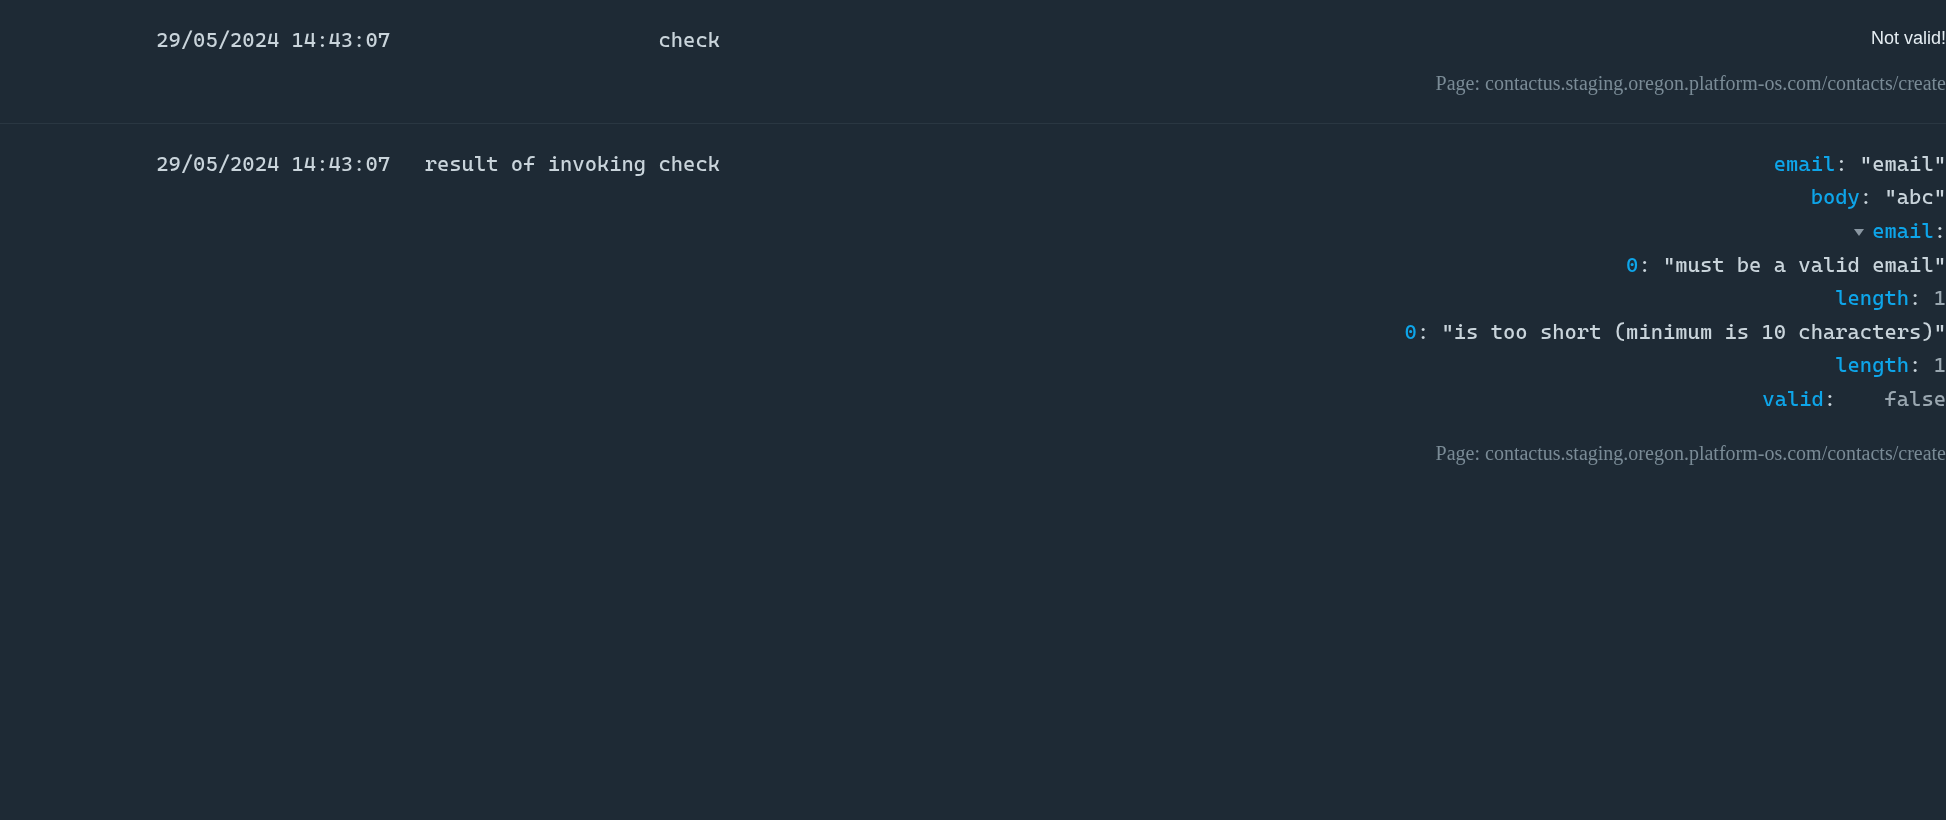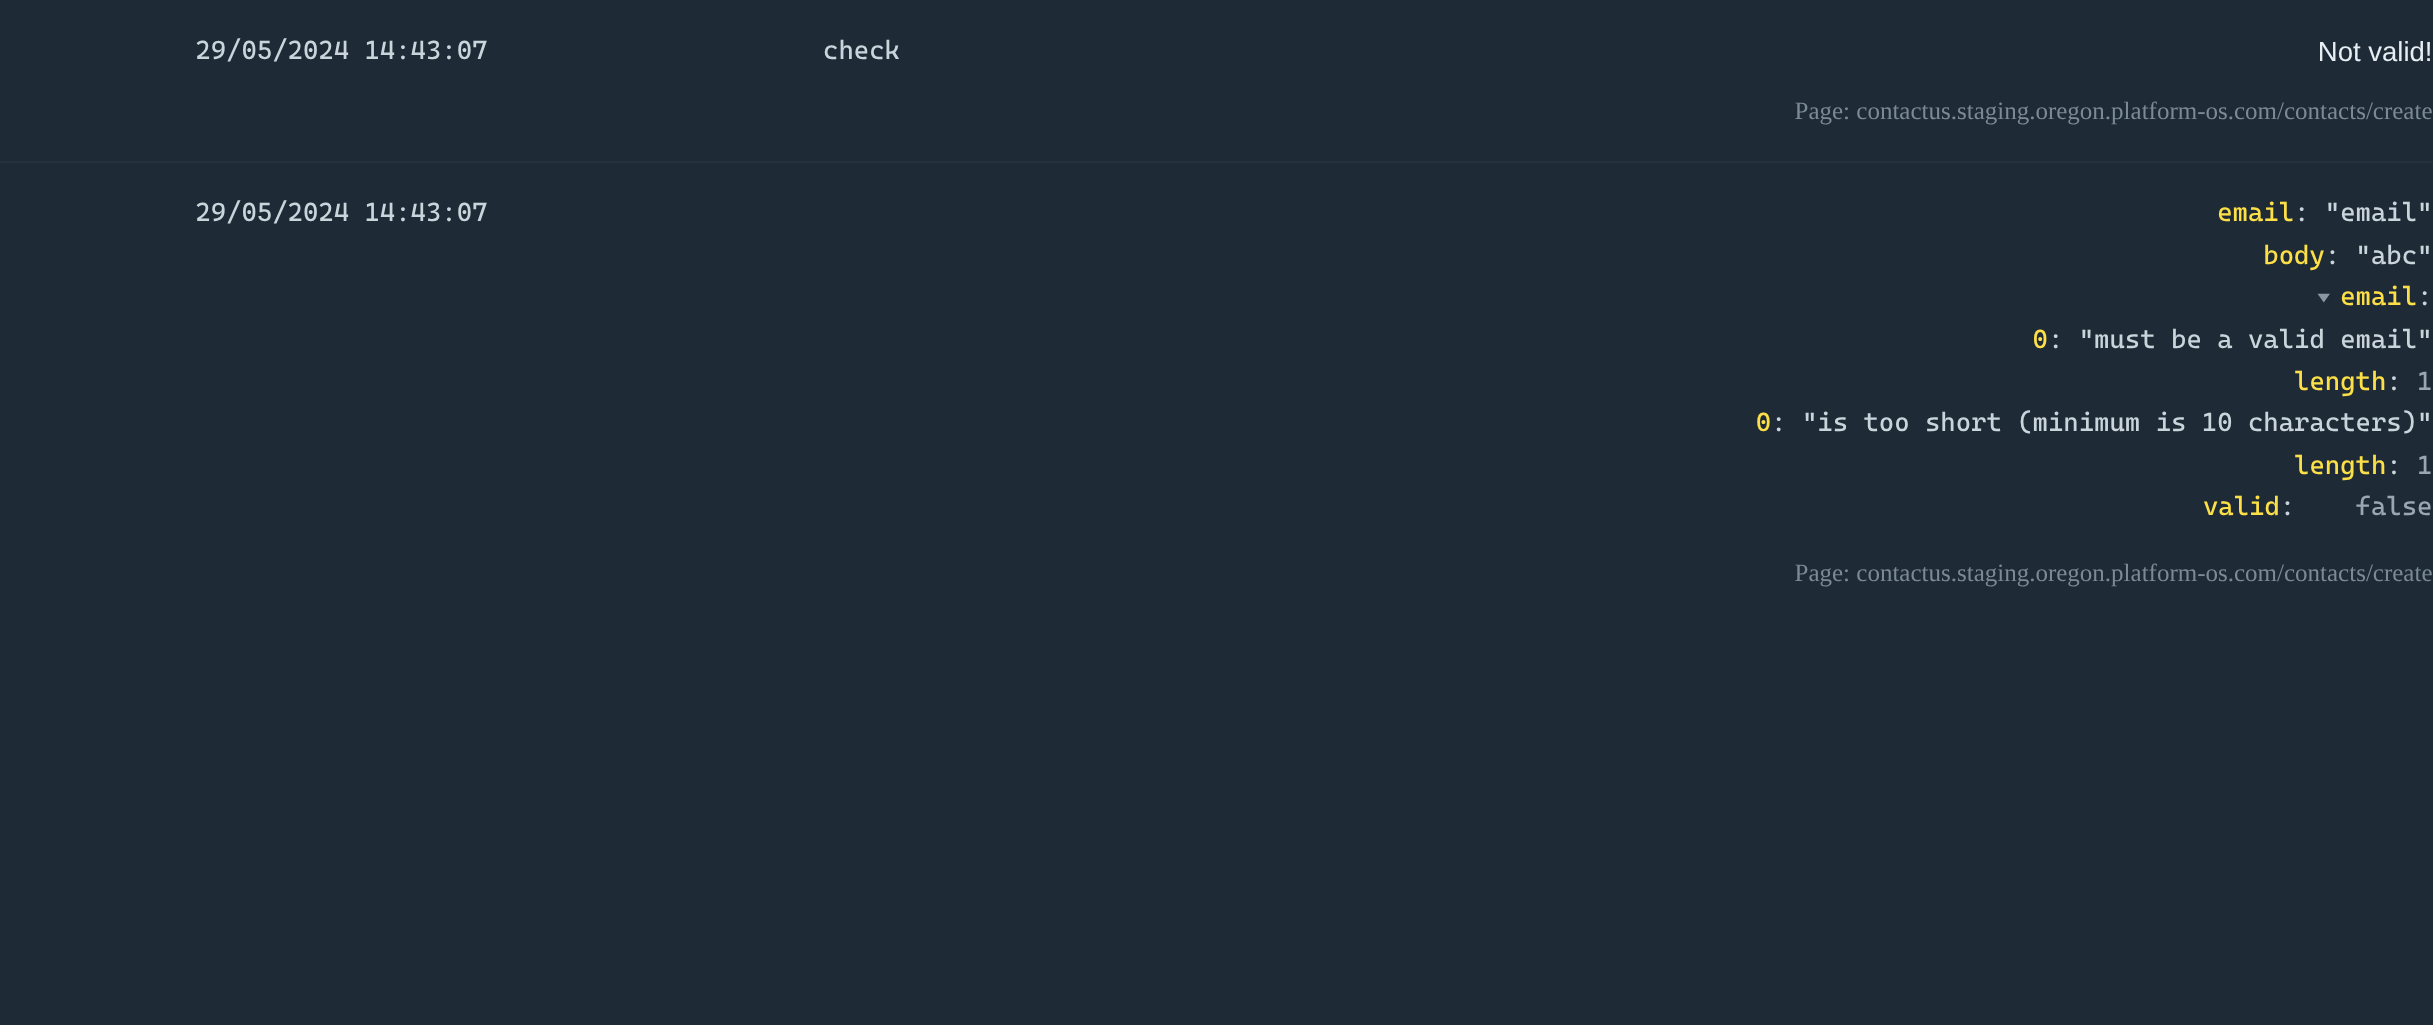--- a/index.html
+++ b/index.html
@@ -30,32 +30,32 @@
       word-wrap: break-word;
     }
     .col-content {
       flex: 1;
       min-width: 0;
     }
     .msg-title {
       color: #e6eef3;
       margin-bottom: 14px;
       font-family: -apple-system, BlinkMacSystemFont, 'Segoe UI', sans-serif;
-      font-size: 22px;
+      font-size: 18px;
     }
     .page-line {
       color: #7a8b96;
       font-family: Liberation Serif, serif;
       font-size: 20px;
       margin-top: 8px;
     }
     .kv-line {
       white-space: nowrap;
     }
-    .key { color: #fde047; }
+    .key { color: #0ea5e9; }
     .colon { color: #c9d4db; }
     .str { color: #c9d4db; }
     .num { color: #9aa7b0; }
     .bool { color: #9aa7b0; margin-left: 36px; }
     .tree-node {
       position: relative;
     }
     .caret {
       display: inline-block;
       width: 0;
@@ -79,20 +79,21 @@
   <div class="col-content">
     <div class="msg-title">Not valid!</div>
     <div class="page-line">
       <span>Page: </span><span>contactus.staging.oregon.platform-os.com/contacts/create</span>
     </div>
   </div>
 </div>
 
 <div class="log-row" style="border-bottom:none;">
   <div class="col-time">29/05/2024 14:43:07</div>
+  <div class="col-label">result of invoking check</div>
   <div class="col-content">
 
     <div class="kv-line">
       <span class="key">email</span><span class="colon">: </span><span class="str">"email"</span>
     </div>
 
     <div class="kv-line">
       <span class="key">body</span><span class="colon">: </span><span class="str">"abc"</span>
     </div>
 

